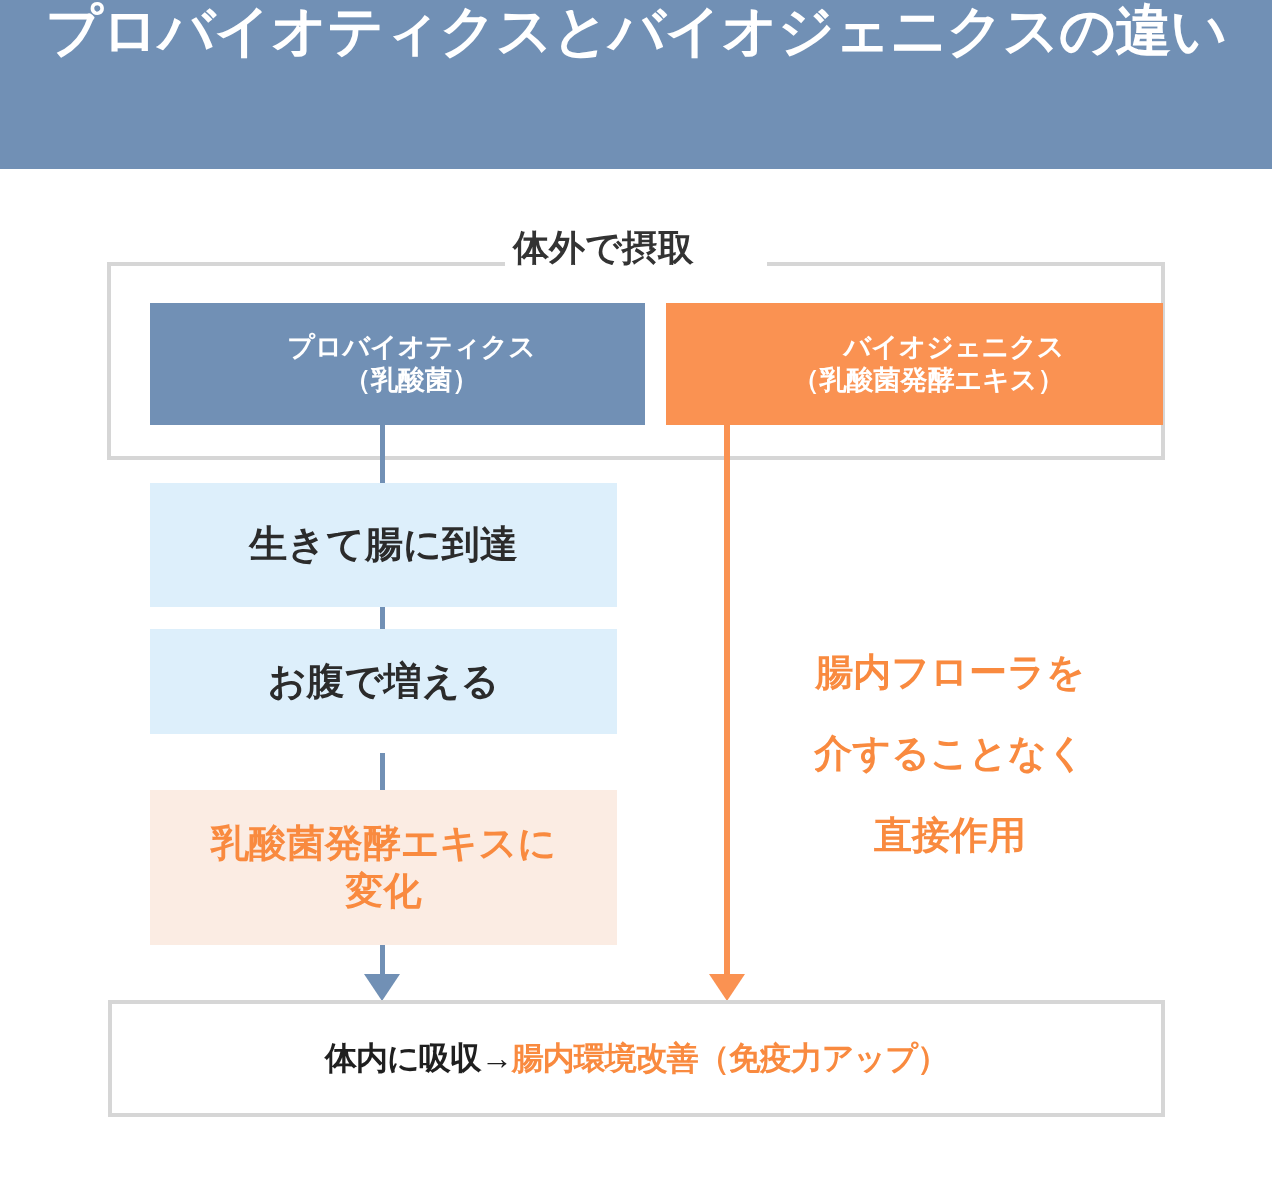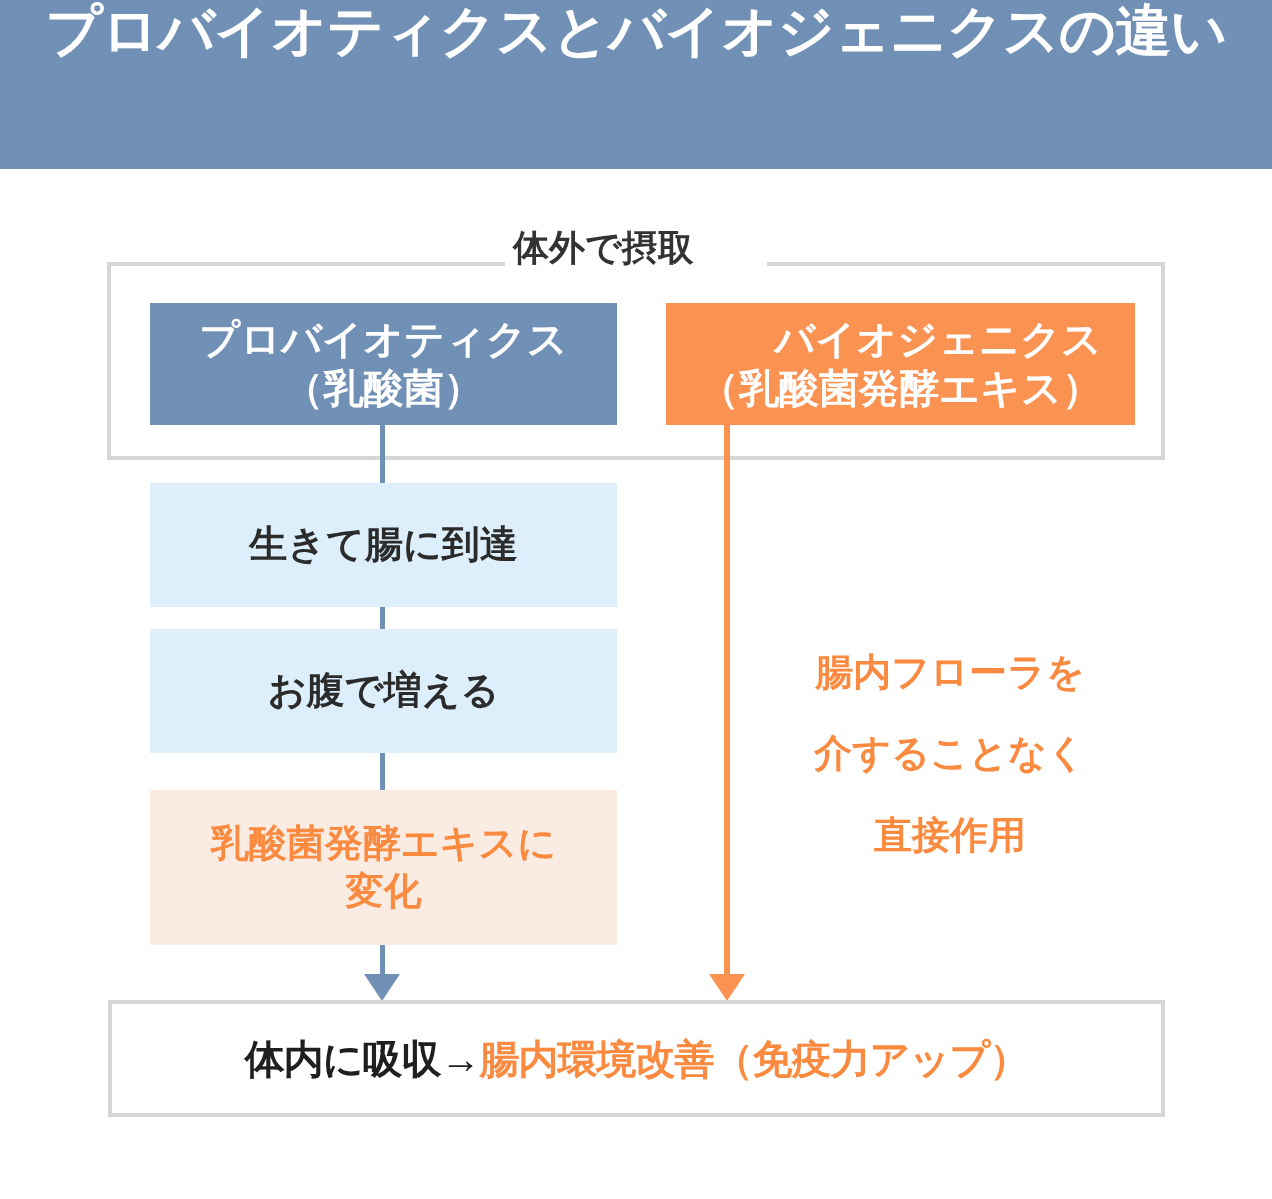--- a/index.html
+++ b/index.html
@@ -71,24 +71,25 @@
   }
 
   
   .src-box {
     position: absolute;
     display: flex;
     align-items: center;
     justify-content: center;
     text-align: center;
     color: #ffffff;
-    font-size: 40px;
+    font-size: 27px;
     font-weight: bold;
     line-height: 1.22;
     z-index: 4;
+    padding-left: 28px;
   }
   .src-box.blue {
     left: 150px;
     top: 303px;
     width: 467px;
     height: 122px;
     background: #7190b5;
   }
   .src-box.orange {
     left: 666px;
@@ -111,21 +112,21 @@
     text-align: center;
     z-index: 4;
   }
   .step-box .txt {
     display: block;
     font-size: 38px;
     font-weight: bold;
     line-height: 1.25;
   }
   .step-1 { top: 483px; height: 124px; background: #ddeffb; }
-  .step-2 { top: 629px; height: 124px; background: #ddeffb; }
+  .step-2 { top: 629px; height: 105px; background: #ddeffb; }
   .step-3 { top: 790px; height: 155px; background: #fbece3; }
   .step-1 .txt, .step-2 .txt { color: #2b2b2b; }
   .step-3 .txt { color: #f98a3f; }
 
   
   .conn {
     position: absolute;
     z-index: 2;
   }
   .conn-blue { background: #7190b5; }
@@ -182,21 +183,21 @@
     height: 117px;
     border: 4px solid #d6d6d6;
     box-sizing: border-box;
     display: flex;
     align-items: center;
     justify-content: center;
     background: #ffffff;
     z-index: 4;
   }
   .result-text {
-    font-size: 40px;
+    font-size: 32px;
     font-weight: bold;
     line-height: 1.1;
     letter-spacing: -1px;
     white-space: nowrap;
   }
   .result-text .seg-dark { color: #1f1f1f; }
   .result-text .seg-orange { color: #f98a3f; }
 </style>
 </head>
 <body>

